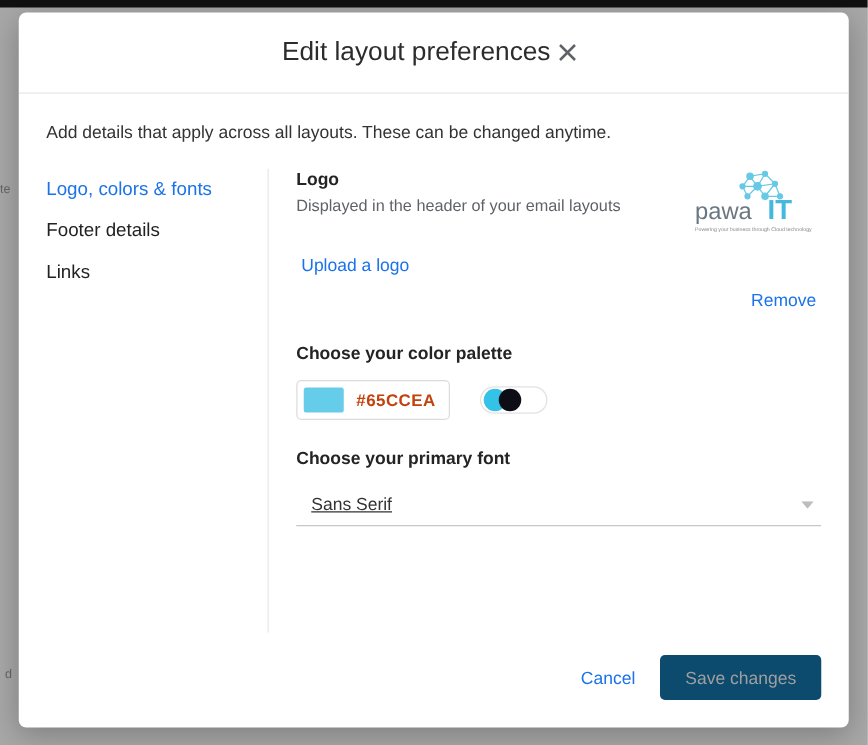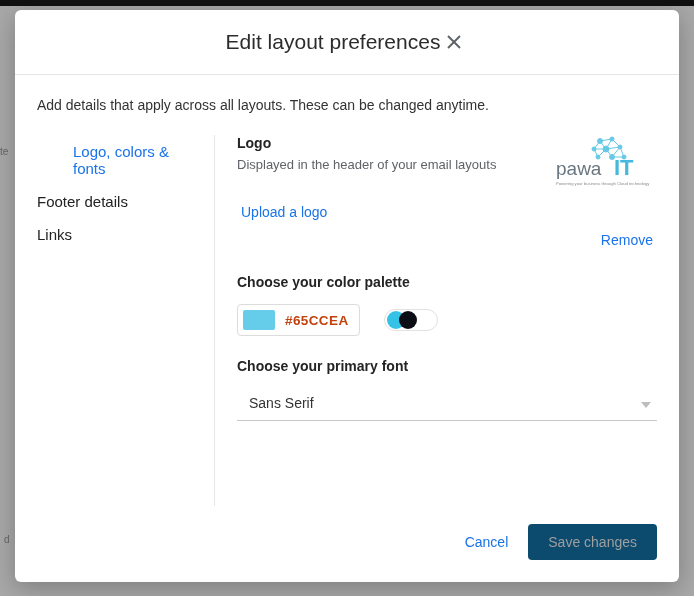--- a/index.html
+++ b/index.html
@@ -77,21 +77,20 @@
     padding-bottom: 60px;
   }
   .sidebar-item {
     font-size: 15px;
     color: #222;
     padding: 8px 0;
     cursor: pointer;
   }
   .sidebar-item.active {
     color: #1a73e8;
-    margin-left: 36px;
   }
   .panel {
     flex: 1;
     padding-left: 22px;
     overflow: auto;
   }
   .section-title {
     font-size: 14px;
     font-weight: 700;
     color: #242424;
@@ -182,20 +181,21 @@
     border-bottom: 1px solid #c7c7c7;
     padding: 8px 6px 8px 12px;
     display: flex;
     justify-content: space-between;
     align-items: center;
     cursor: pointer;
   }
   .font-select .value {
     font-size: 14px;
     color: #333;
+    text-decoration: underline;
   }
   .font-select .caret {
     color: #b7b7b7;
   }
 
   .dialog-footer {
     display: flex;
     justify-content: flex-end;
     padding: 18px 22px 22px 22px;
   }

